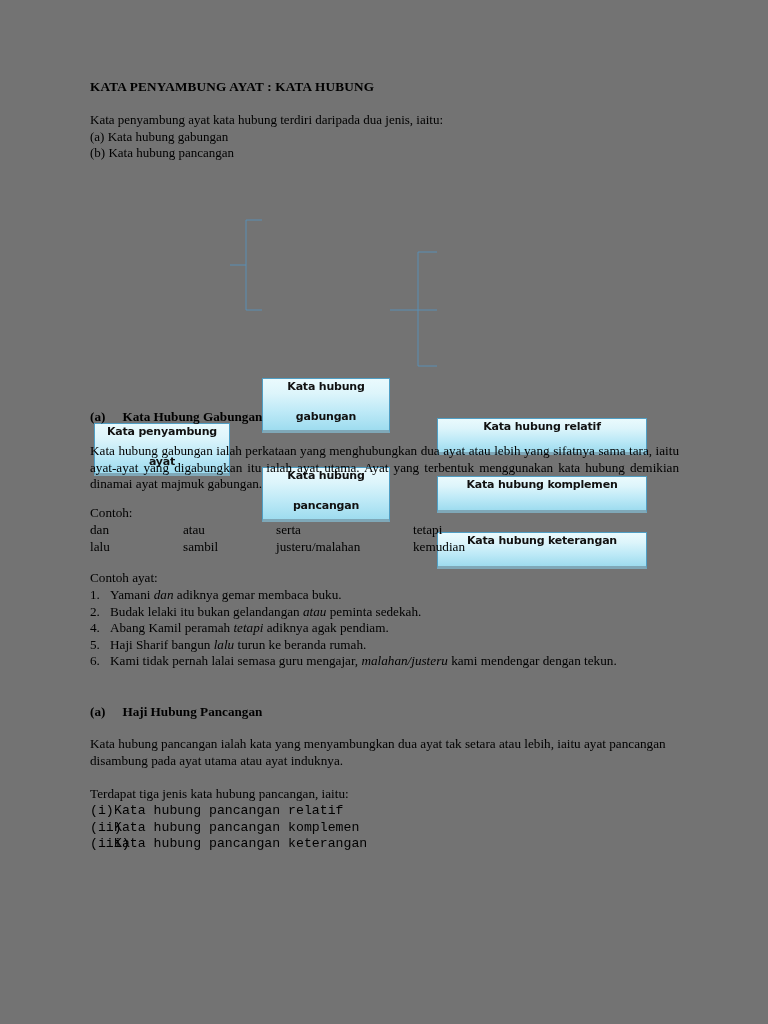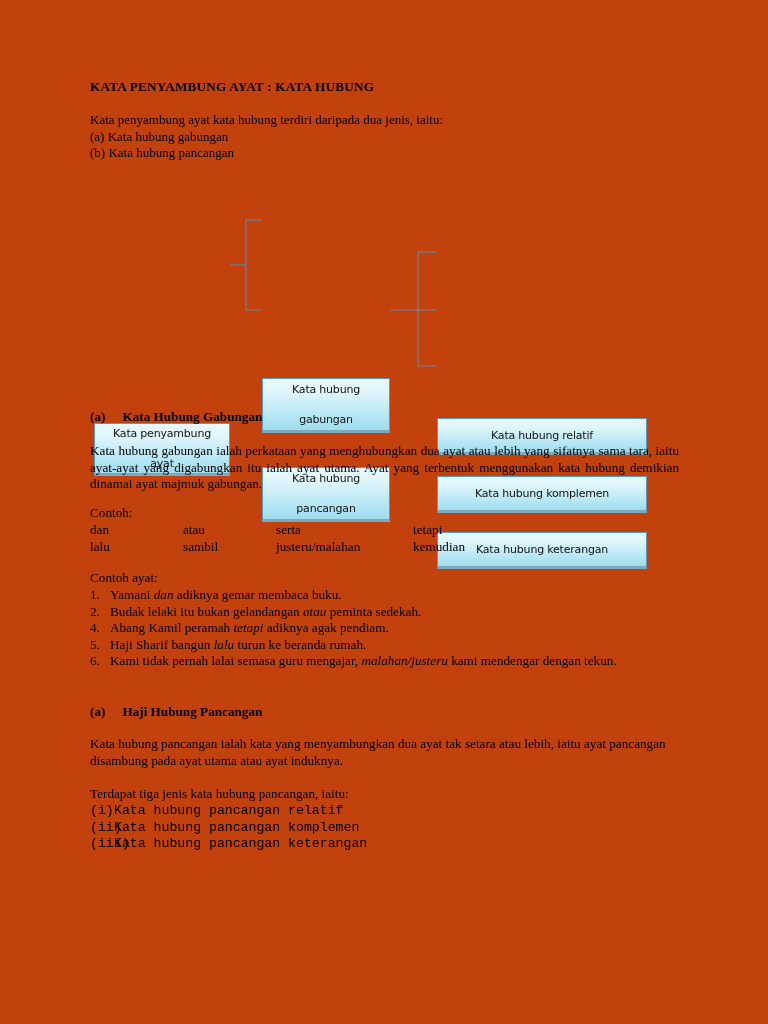--- a/index.html
+++ b/index.html
@@ -15,21 +15,21 @@
     overflow: hidden;
     font-family: "Liberation Serif", "DejaVu Serif", serif;
     color: #000000;
   }
 
   .page {
     position: absolute;
     left: 0; top: 0;
     width: 768px;
     height: 1024px;
-    background: #c2410c;
+    background: #737373;
   }
 
   
   .doc-title {
     position: absolute;
     left: 90px;
     top: 79px;
     font-size: 13.2px;
     font-weight: bold;
     letter-spacing: 0.2px;
@@ -58,25 +58,25 @@
     position: absolute;
     box-sizing: border-box;
     border: 1px solid #4f9ec4;
     border-bottom: 3px solid #7fa8b8;
     background: linear-gradient(to bottom,
                 #eafafd 0%,
                 #ddf5fb 28%,
                 #bfeaf7 62%,
                 #9edcef 100%);
     display: flex;
-    align-items: center;
+    align-items: flex-start;
     justify-content: center;
     text-align: center;
     font-family: "DejaVu Sans", "Liberation Sans", sans-serif;
-    font-weight: normal;
+    font-weight: bold;
     font-size: 11px;
     line-height: 15px;
     color: #111111;
     letter-spacing: -0.2px;
   }
   .node span { display: block; width: 100%; }
 
   #node-root      { left: 94px;  top: 238px; width: 136px; height: 53px; }
   #node-gabungan  { left: 262px; top: 193px; width: 128px; height: 55px; }
   #node-pancangan { left: 262px; top: 282px; width: 128px; height: 55px; }

